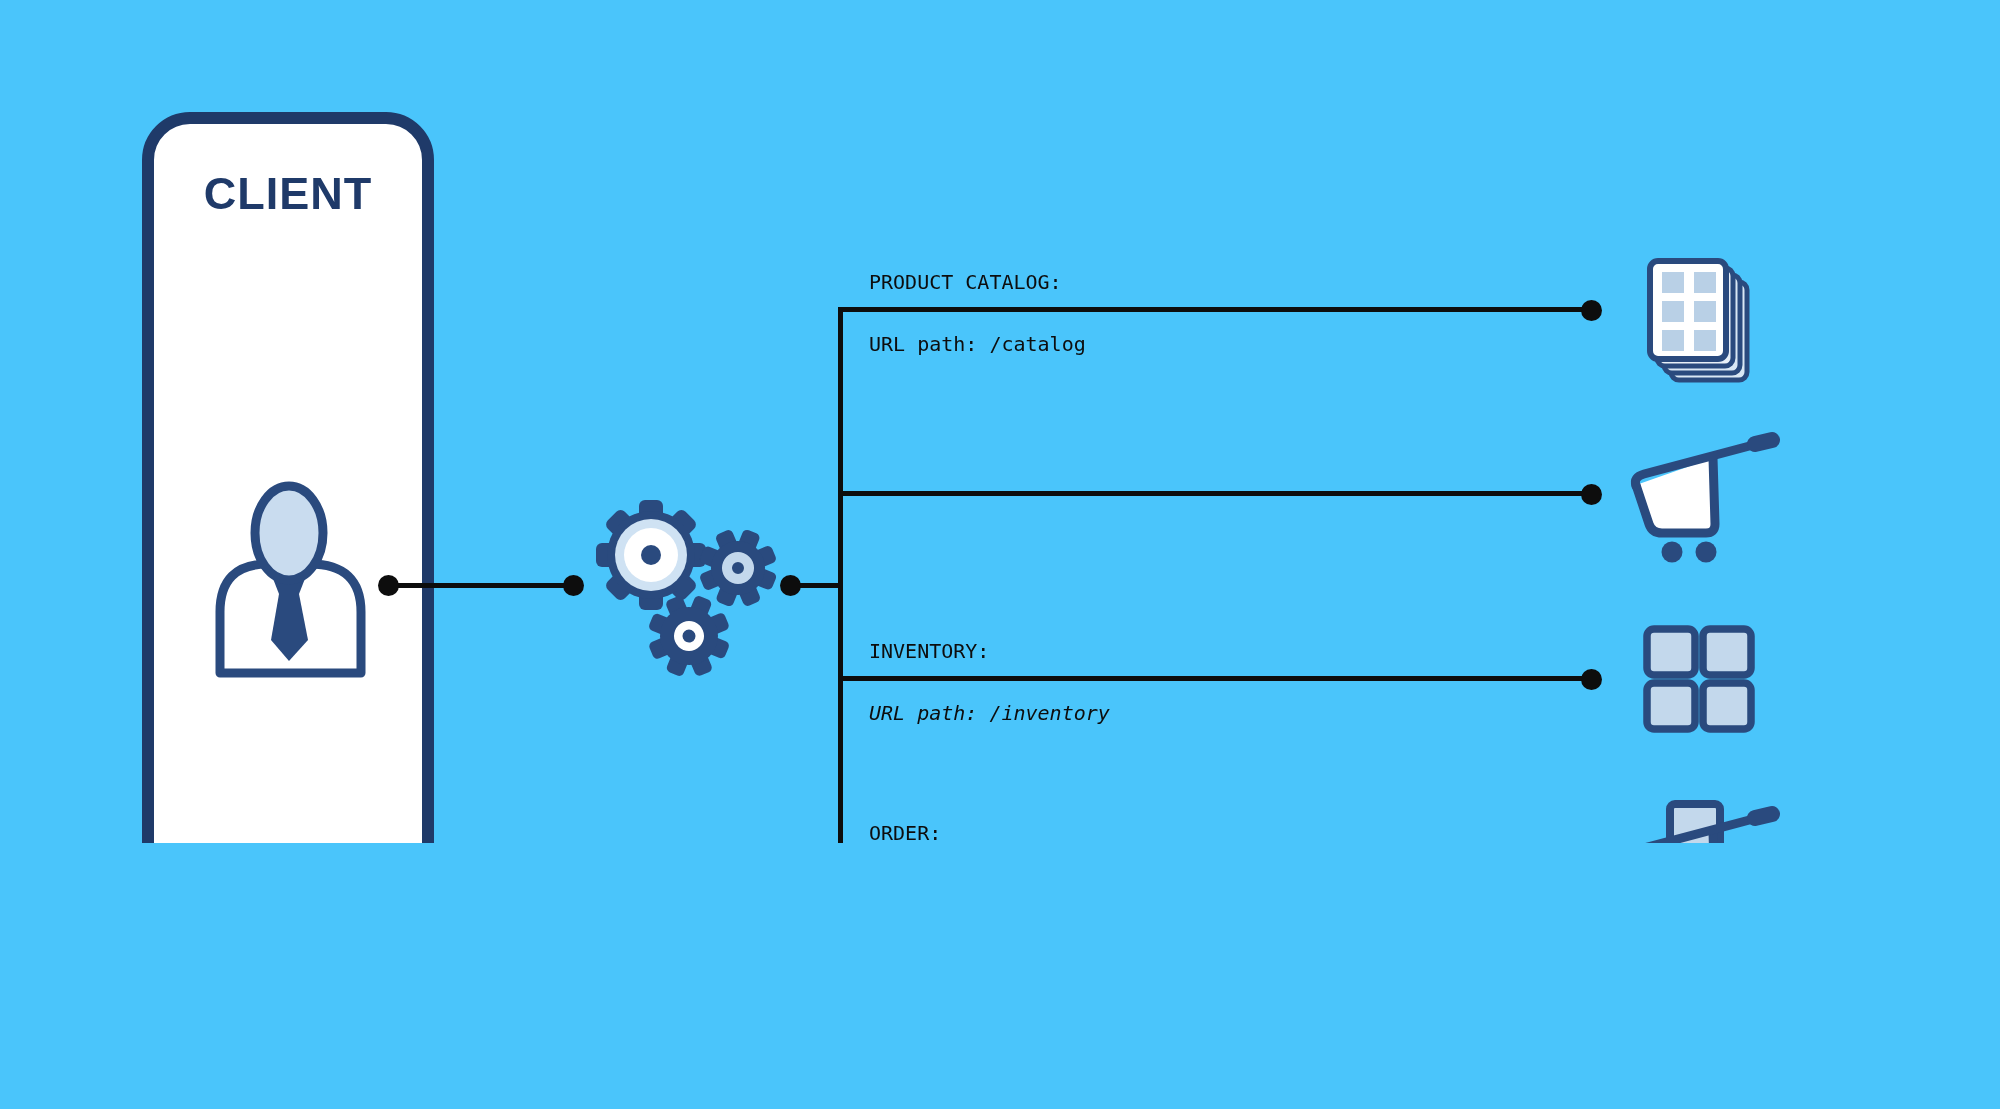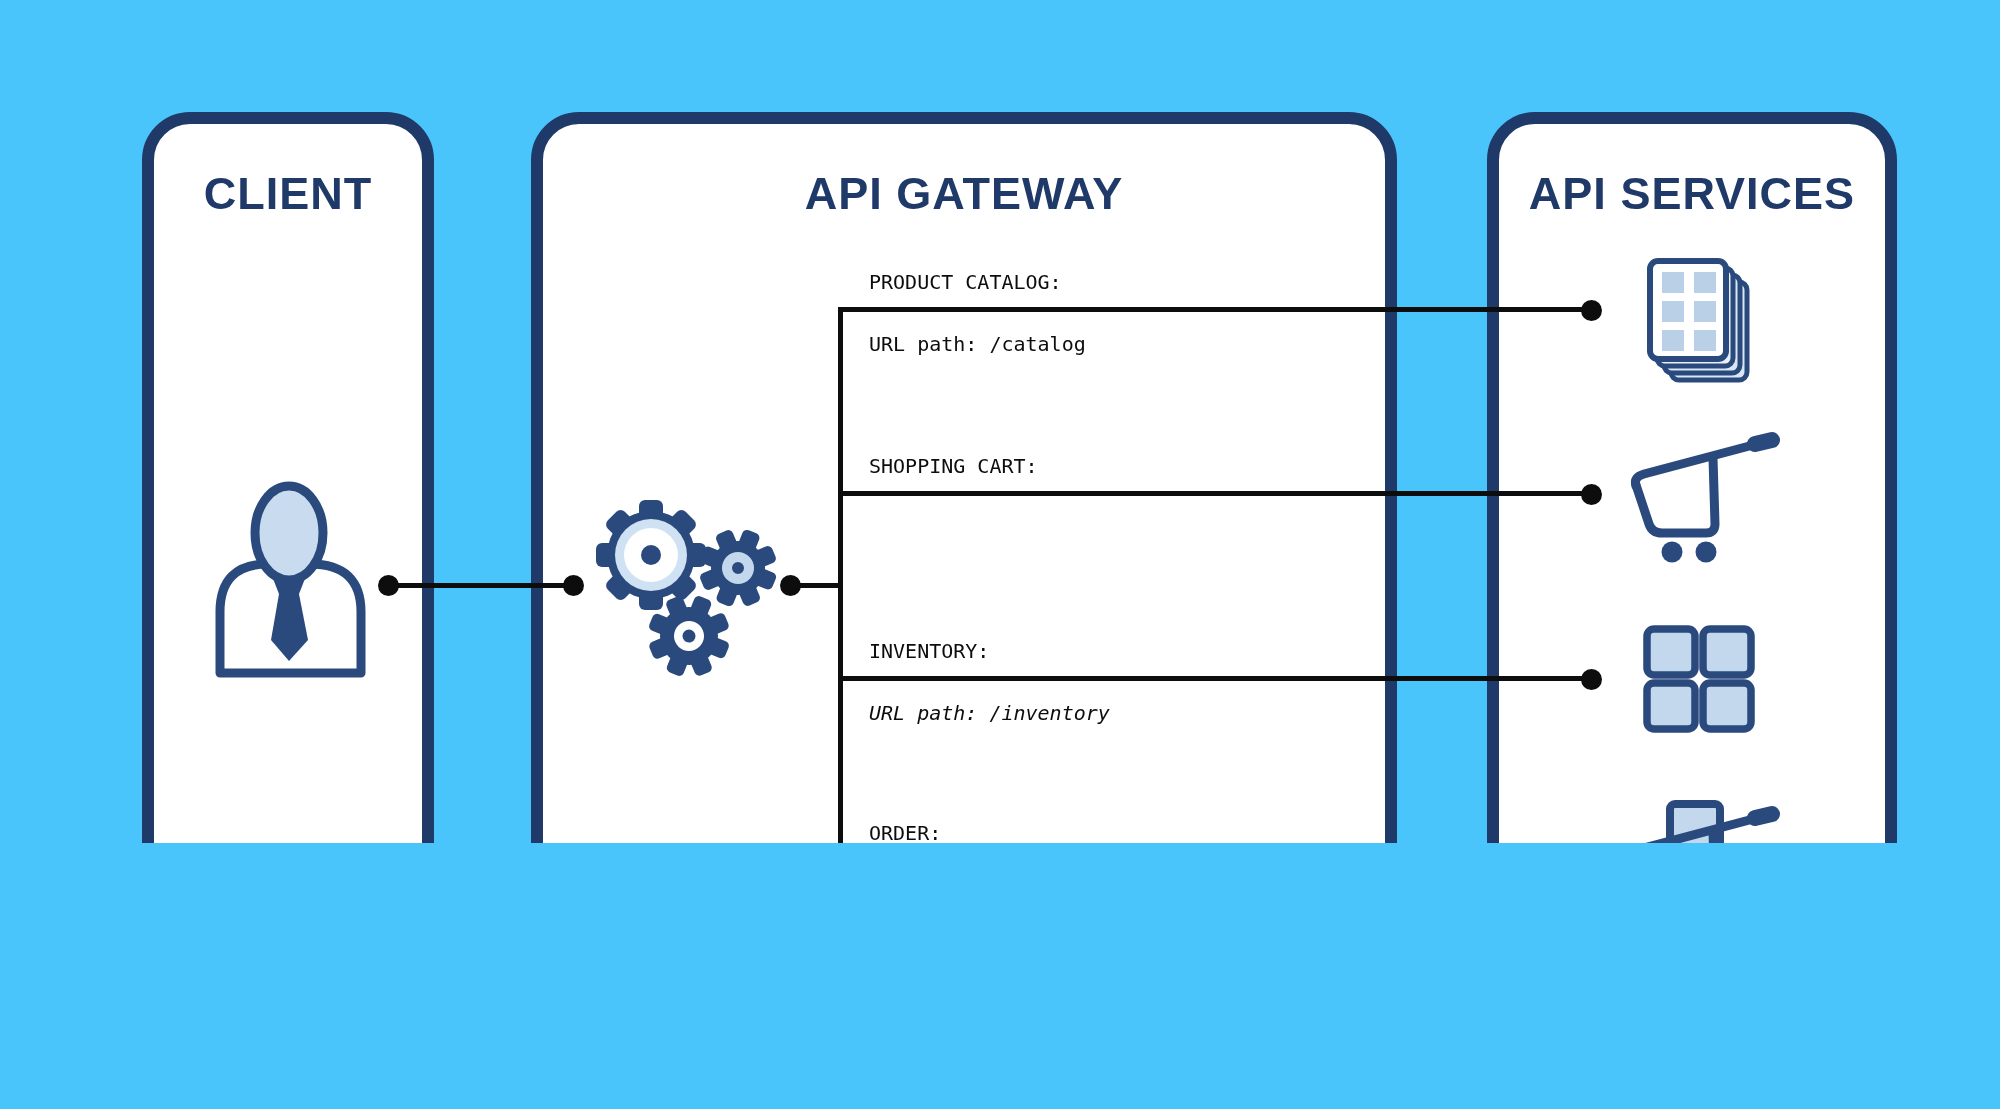--- a/index.html
+++ b/index.html
@@ -32,27 +32,21 @@
 </style>
 </head>
 <body>
 
 <div id="stage">
 
   <section class="panel panel-client">
     <h2 class="panel-title">CLIENT</h2>
   </section>
 
-  <section class="panel panel-gateway">
-    <h2 class="panel-title">API GATEWAY</h2>
-  </section>
 
-  <section class="panel panel-services">
-    <h2 class="panel-title">API SERVICES</h2>
-  </section>
 
   <svg class="icon-svg" style="left:180px;top:470px;width:180px;height:210px" viewBox="0 0 180 210">
     <path d="M16,203 L16,142 Q16,94 64,94 L106,94 Q157,94 157,142 L157,203 Z" fill="#FFFFFF" stroke="var(--icon-navy,#2A4A7E)" stroke-width="9" stroke-linejoin="round"></path>
     <path d="M68,106 L102,106 L95,124 L75,124 Z" fill="var(--icon-navy,#2A4A7E)"></path>
     <path d="M75,124 L95,124 L104,170 L85,191 L67,170 Z" fill="var(--icon-navy,#2A4A7E)"></path>
     <ellipse cx="85" cy="63" rx="34" ry="47" fill="#C9DCEF" stroke="var(--icon-navy,#2A4A7E)" stroke-width="9"></ellipse>
   </svg>
 
   <svg class="icon-svg" style="left:540px;top:460px;width:260px;height:240px" viewBox="0 0 260 240">
     <g transform="translate(87,95)" fill="var(--icon-navy,#2A4A7E)">
@@ -98,21 +92,20 @@
   <div class="hline" style="left:814px;top:491px;width:754px;"></div>
   <div class="hline" style="left:814px;top:676px;width:754px;"></div>
   <div class="hline" style="left:814px;top:858px;width:754px;"></div>
   <div class="dot" style="left:1557px;top:300px;"></div>
   <div class="dot" style="left:1557px;top:484px;"></div>
   <div class="dot" style="left:1557px;top:669px;"></div>
   <div class="dot navy" style="left:1557px;top:851px;"></div>
 
   <div class="route-label" style="top:260px;">PRODUCT CATALOG:</div>
   <div class="route-path" style="top:322px;">URL path: /catalog</div>
-  <div class="route-label" style="top:444px;">SHOPPING CART:</div>
   <div class="route-label" style="top:629px;">INVENTORY:</div>
   <div class="route-path" style="top:691px;font-style:italic;">URL path: /inventory</div>
   <div class="route-label" style="top:811px;">ORDER:</div>
 
   <svg class="icon-svg" style="left:1598px;top:245px;width:140px;height:150px" viewBox="0 0 140 150">
     <rect x="49" y="37" width="76" height="98" rx="8" fill="#D9E7F4" stroke="var(--icon-navy,#2A4A7E)" stroke-width="5"></rect>
     <rect x="42" y="30" width="76" height="98" rx="8" fill="#D9E7F4" stroke="var(--icon-navy,#2A4A7E)" stroke-width="5"></rect>
     <rect x="35" y="23" width="76" height="98" rx="8" fill="#E8F0F8" stroke="var(--icon-navy,#2A4A7E)" stroke-width="5"></rect>
     <rect x="28" y="16" width="76" height="98" rx="8" fill="#FFFFFF" stroke="var(--icon-navy,#2A4A7E)" stroke-width="6"></rect>
     <rect x="40" y="27" width="22" height="21" fill="#B9D0E6"></rect>

